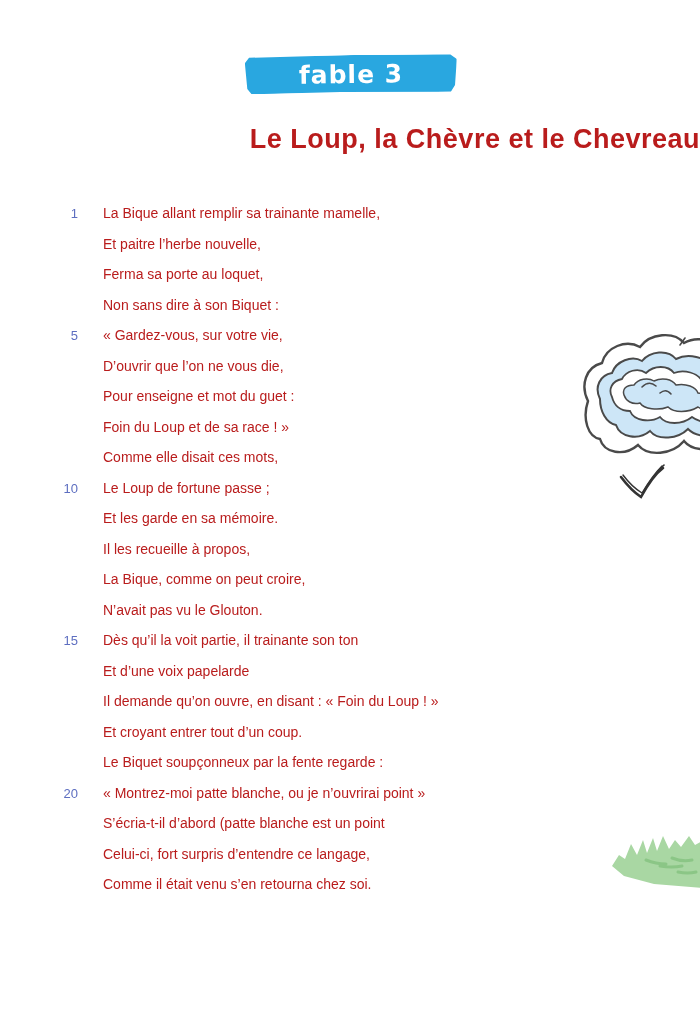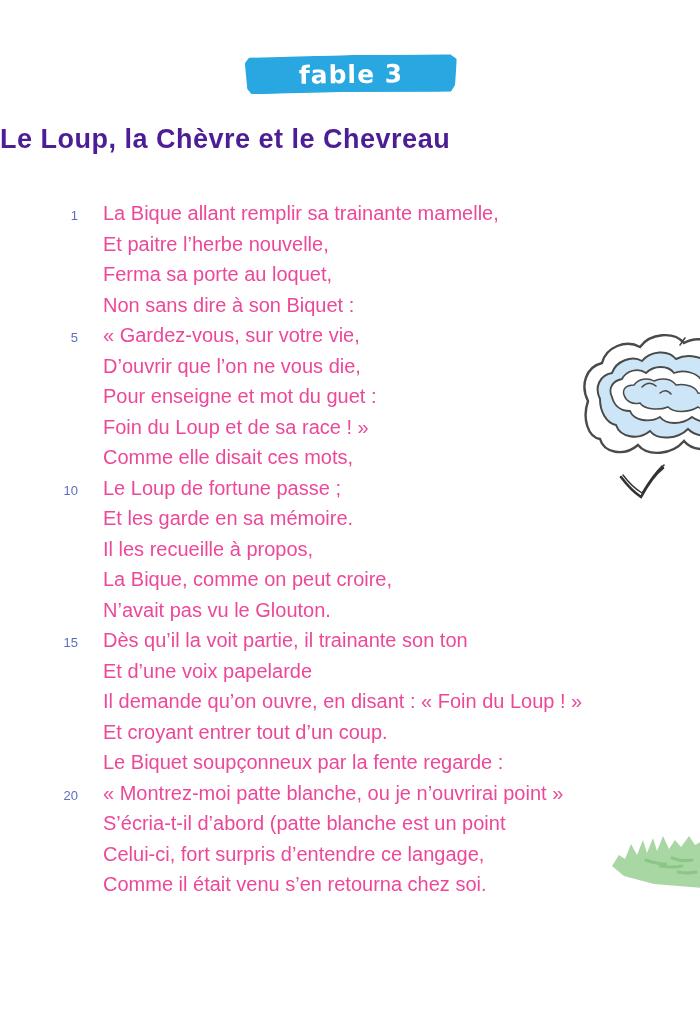--- a/index.html
+++ b/index.html
@@ -30,22 +30,22 @@
     font-size: 25px;
     font-weight: bold;
     letter-spacing: 1px;
     font-family: "DejaVu Sans", sans-serif;
   }
   h1.title {
     position: absolute;
     top: 124px;
     left: 0;
     width: 700px;
-    text-align: left;
-    color: #4c1d95;
+    text-align: right;
+    color: #b91c1c;
     font-size: 27px;
     font-weight: bold;
     letter-spacing: 0.5px;
     font-family: "Liberation Sans", sans-serif;
   }
   .poem {
     position: absolute;
     top: 198px;
     left: 0;
     width: 700px;
@@ -58,22 +58,22 @@
   }
   .line-num {
     flex: 0 0 78px;
     text-align: right;
     font-size: 13px;
     color: #5d6ec0;
     font-family: "Liberation Sans", sans-serif;
   }
   .line-text {
     padding-left: 25px;
-    font-size: 20px;
-    color: #ec4899;
+    font-size: 14px;
+    color: #b91c1c;
     white-space: nowrap;
     font-family: "Liberation Sans", sans-serif;
   }
   .page-num {
     position: absolute;
     top: 966px;
     left: 16px;
     width: 700px;
     text-align: center;
     color: #1a9ad8;

